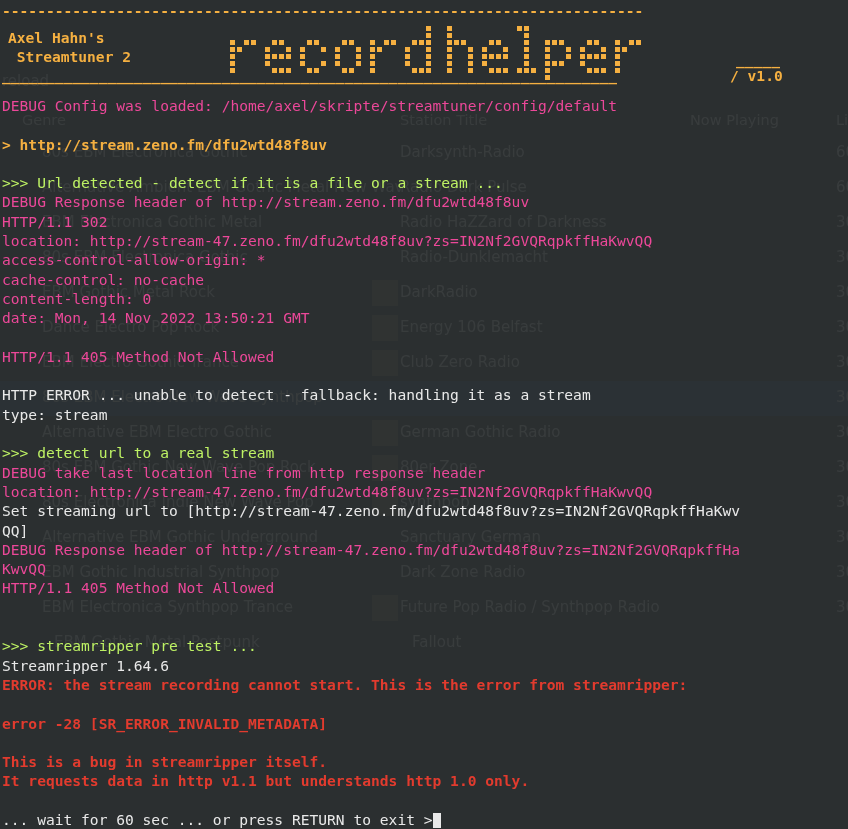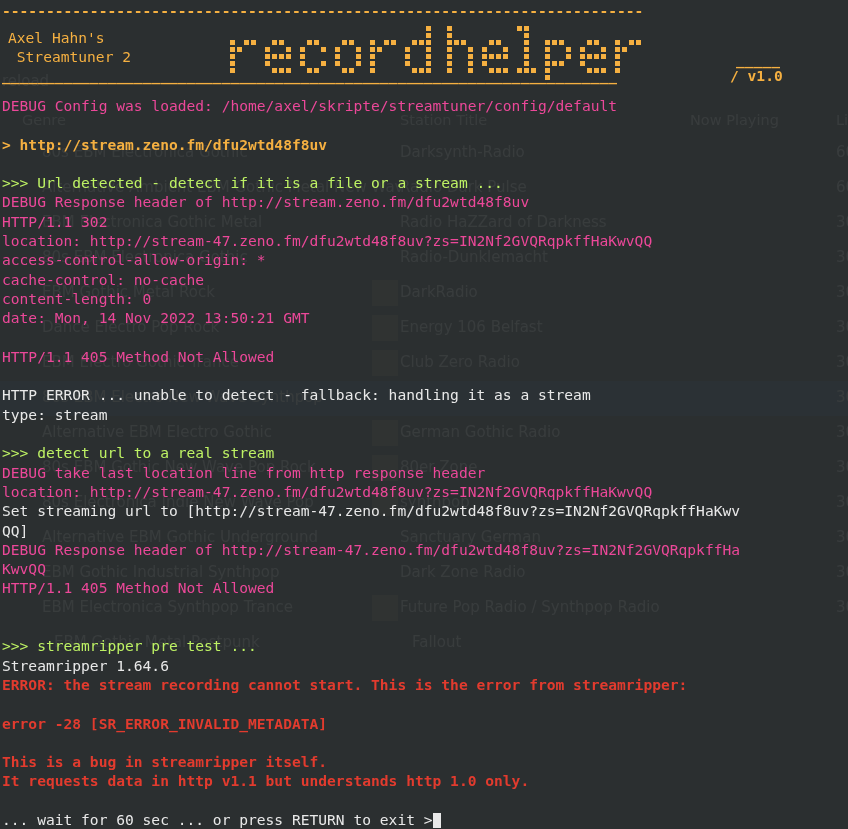--- a/index.html
+++ b/index.html
@@ -95,21 +95,21 @@
     white-space: pre;
     font-weight: bold;
   }
   #hdr-rule-bot {
     position: absolute; left: 2px; top: 66px;
     white-space: pre;
     font-weight: bold;
   }
   #hdr-author {
     position: absolute; left: 8px; top: 28px;
-    font-weight: normal; white-space: pre;
+    font-weight: bold; white-space: pre;
   }
   #hdr-ver-over {
     position: absolute; left: 736px; top: 50px;
     font-weight: bold; white-space: pre;
   }
   #hdr-ver {
     position: absolute; left: 730px; top: 66px;
     font-weight: bold; white-space: pre;
   }
 

